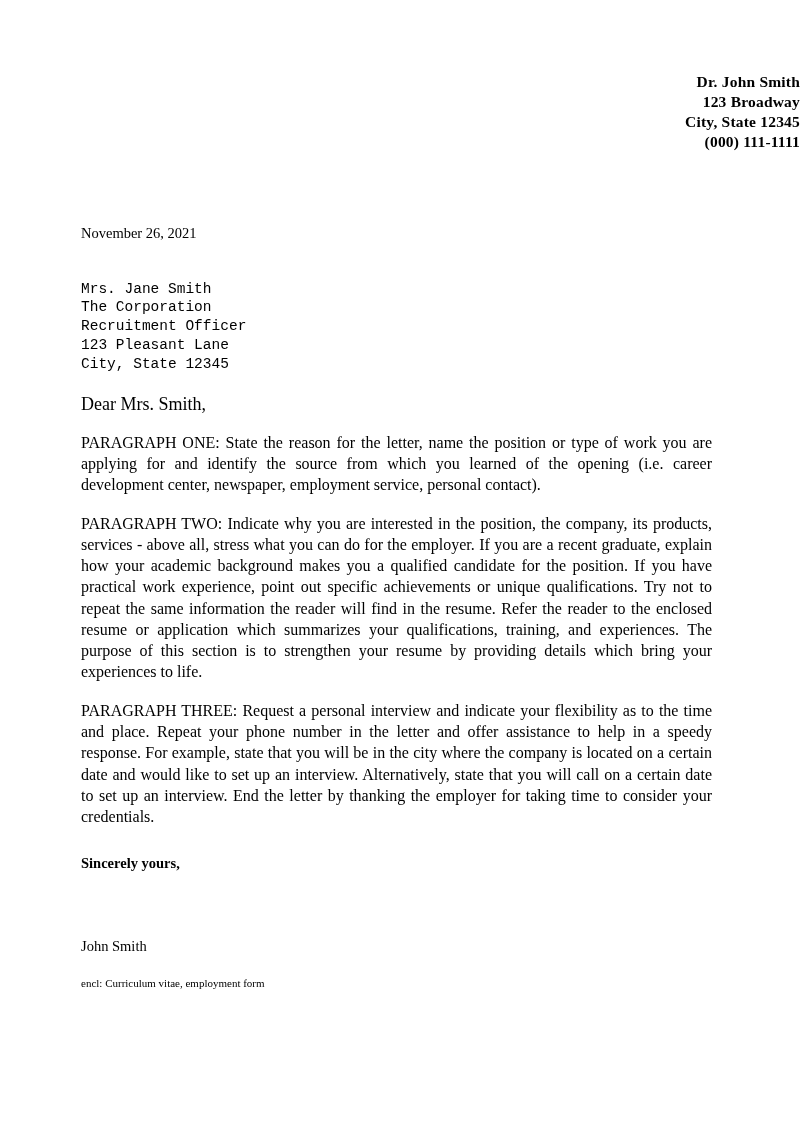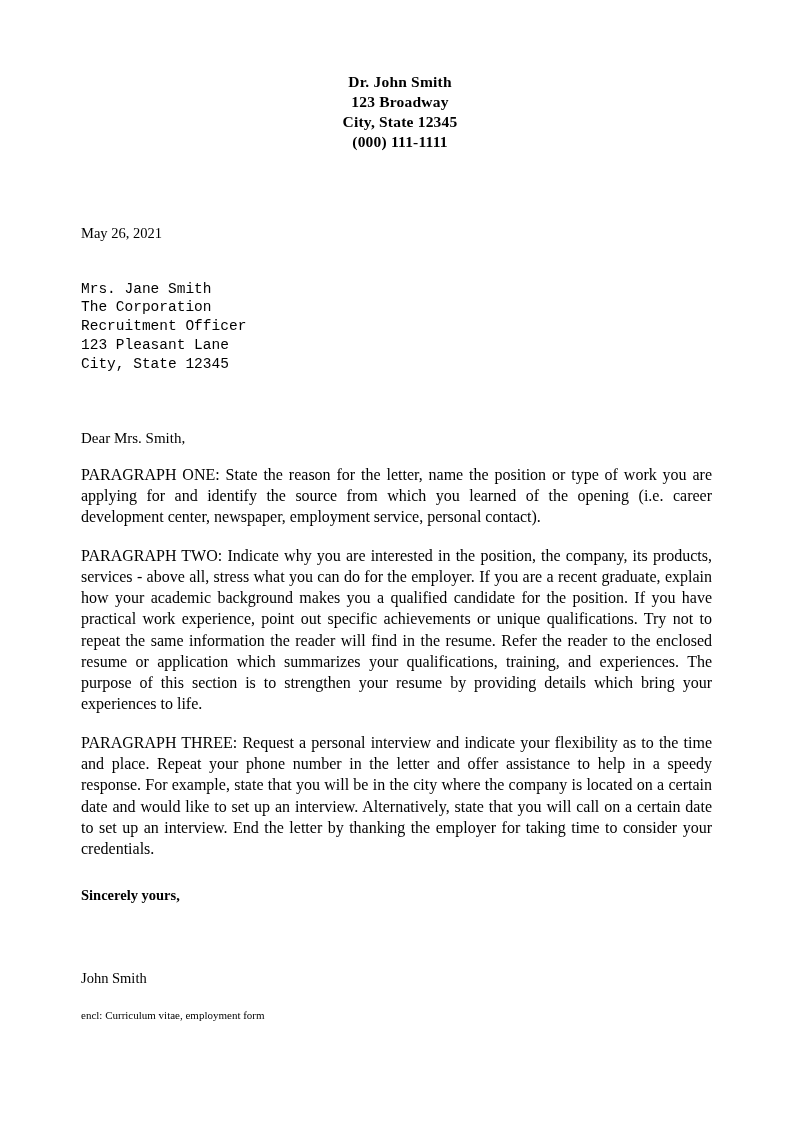--- a/index.html
+++ b/index.html
@@ -14,21 +14,21 @@
     color: #000000;
   }
   .page {
     position: relative;
     width: 800px;
     height: 1131px;
     background: #ffffff;
     box-sizing: border-box;
   }
   .letterhead {
-    text-align: center;
+    text-align: right;
     font-weight: bold;
     font-size: 15.5px;
     line-height: 1.30;
     padding-top: 72px;
   }
   .letterhead div {
     letter-spacing: 0.2px;
   }
   .body-area {
     padding-left: 81px;
@@ -38,22 +38,22 @@
     font-size: 14.5px;
     margin-top: 72px;
   }
   .recipient {
     margin-top: 38px;
     font-size: 14.5px;
     line-height: 1.30;
     font-family: Liberation Mono, monospace;
   }
   .salutation {
-    margin-top: 56px;
-    font-size: 15px;
+    margin-top: 20px;
+    font-size: 18px;
   }
   p.para {
     font-size: 16px;
     line-height: 1.33;
     text-align: justify;
     margin: 17px 0 0 0;
   }
   .closing {
     margin-top: 28px;
     font-size: 14.5px;
@@ -75,21 +75,21 @@
 
   <div class="letterhead">
     <div>Dr. John Smith</div>
     <div>123 Broadway</div>
     <div>City, State 12345</div>
     <div>(000) 111-1111</div>
   </div>
 
   <div class="body-area">
 
-    <div class="date">May 26, 2021</div>
+    <div class="date">November 26, 2021</div>
 
     <div class="recipient">
       <div>Mrs. Jane Smith</div>
       <div>The Corporation</div>
       <div>Recruitment Officer</div>
       <div>123 Pleasant Lane</div>
       <div>City, State 12345</div>
     </div>
 
     <div class="salutation">Dear Mrs. Smith,</div>

